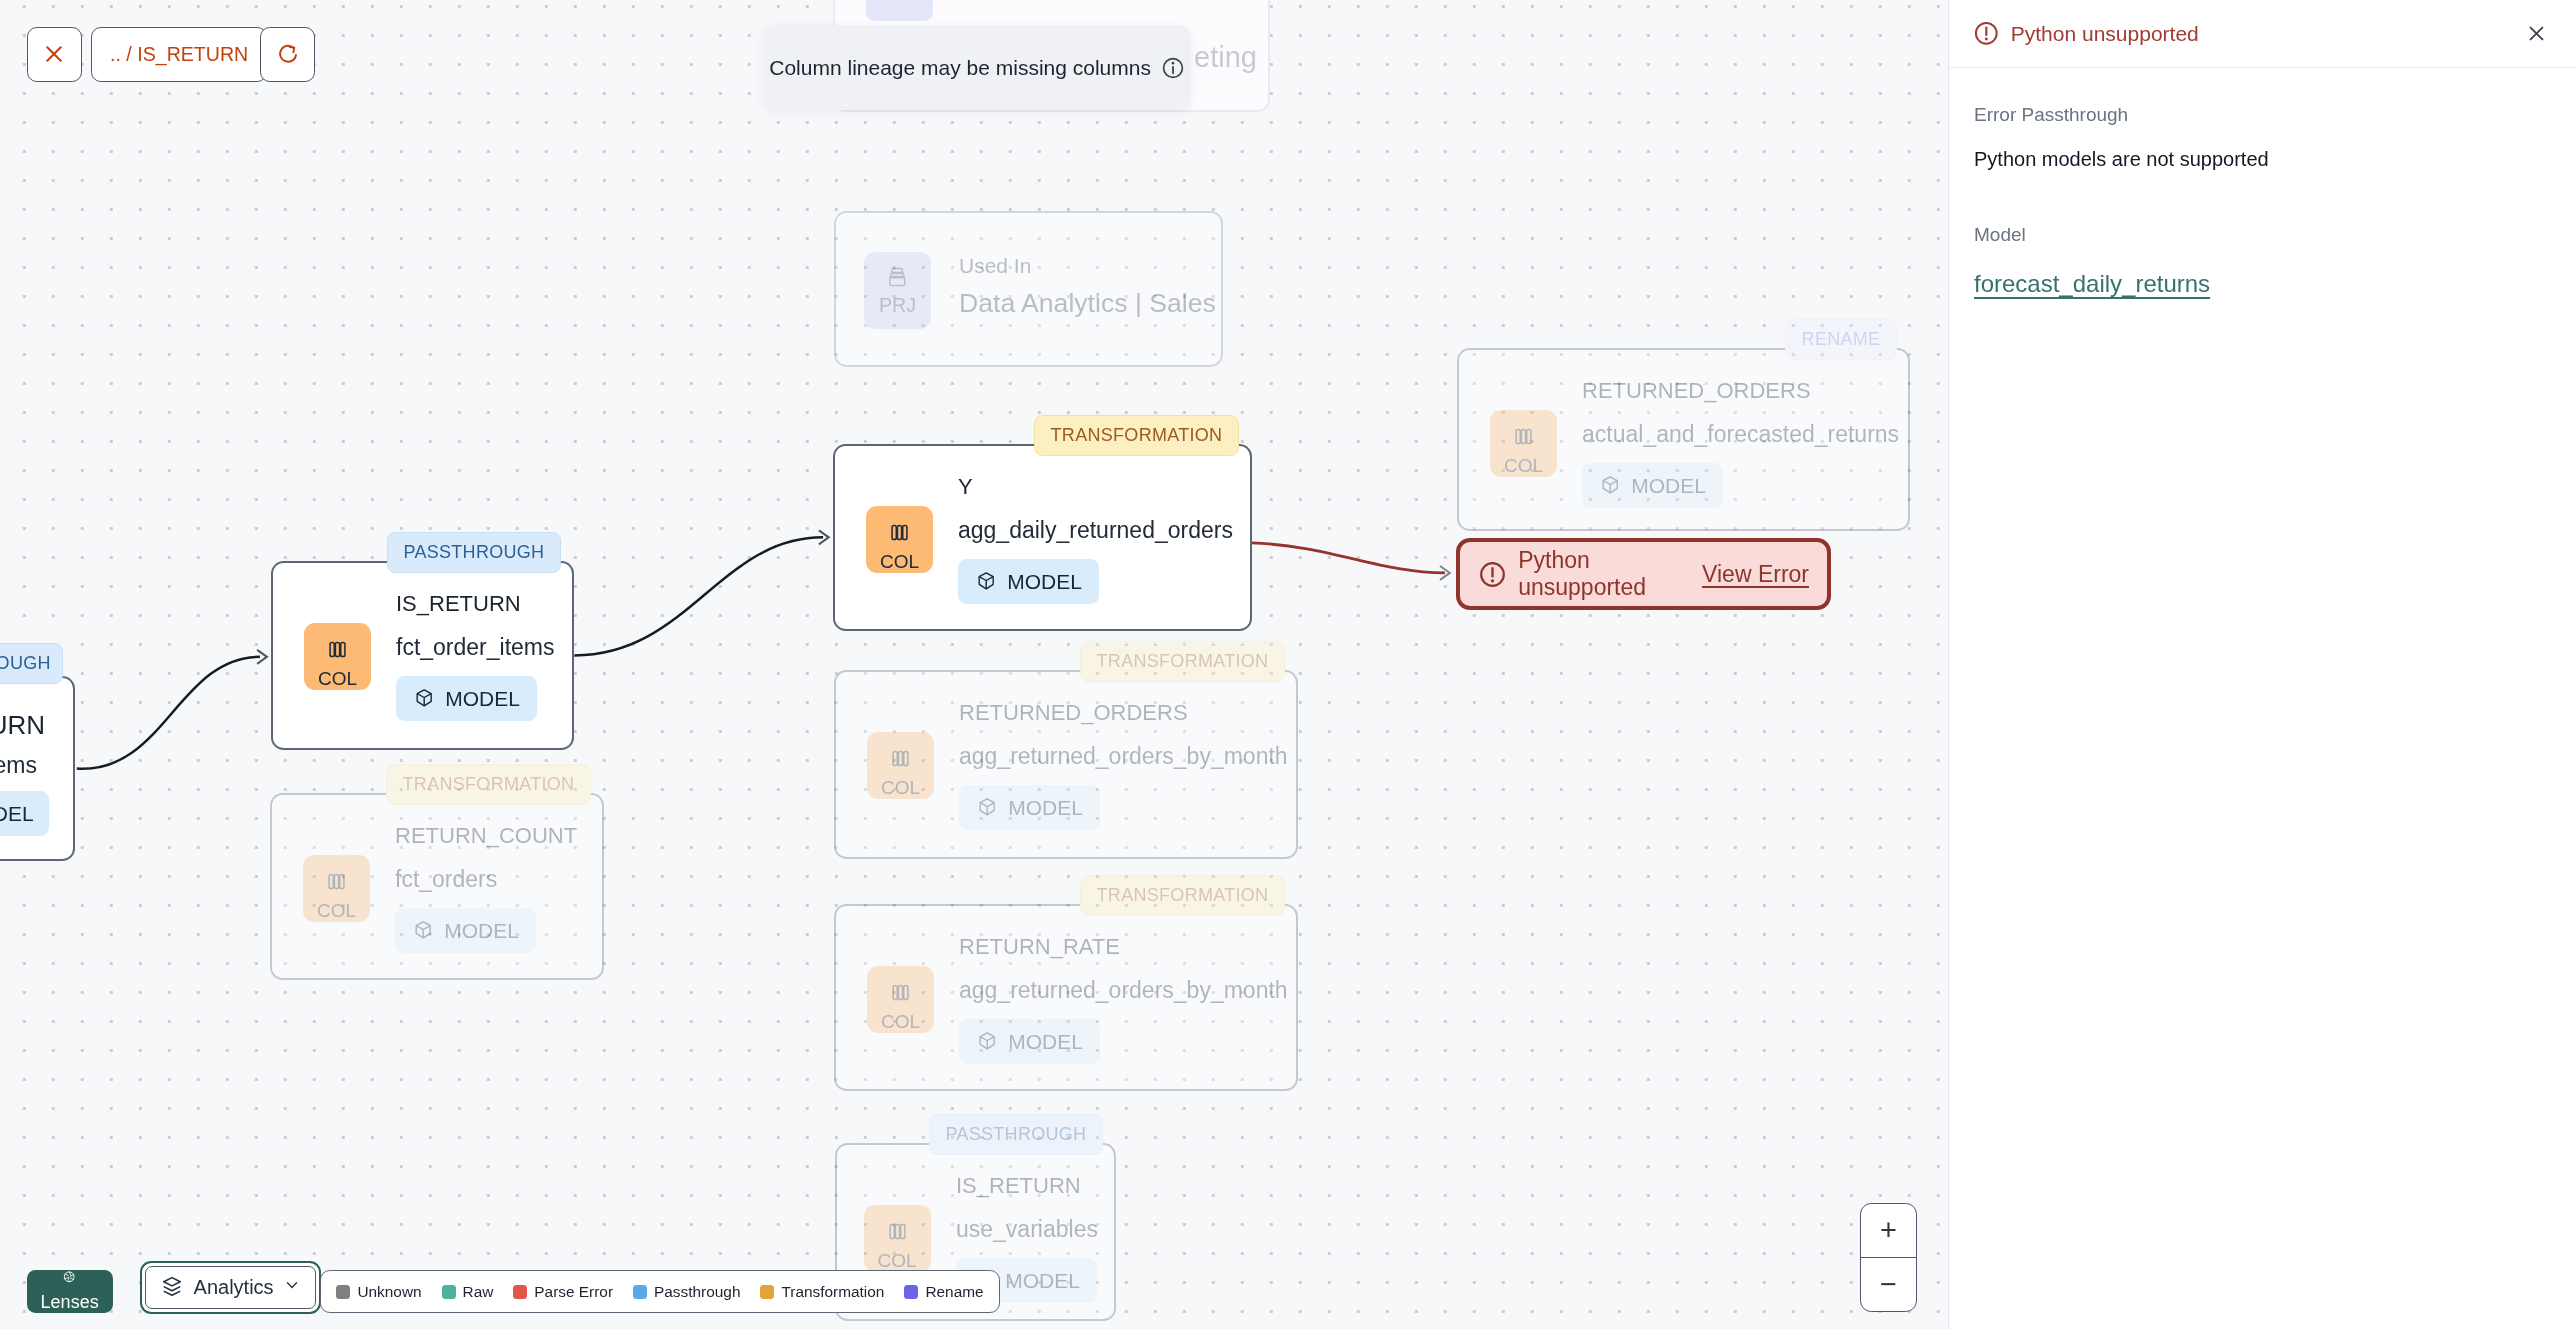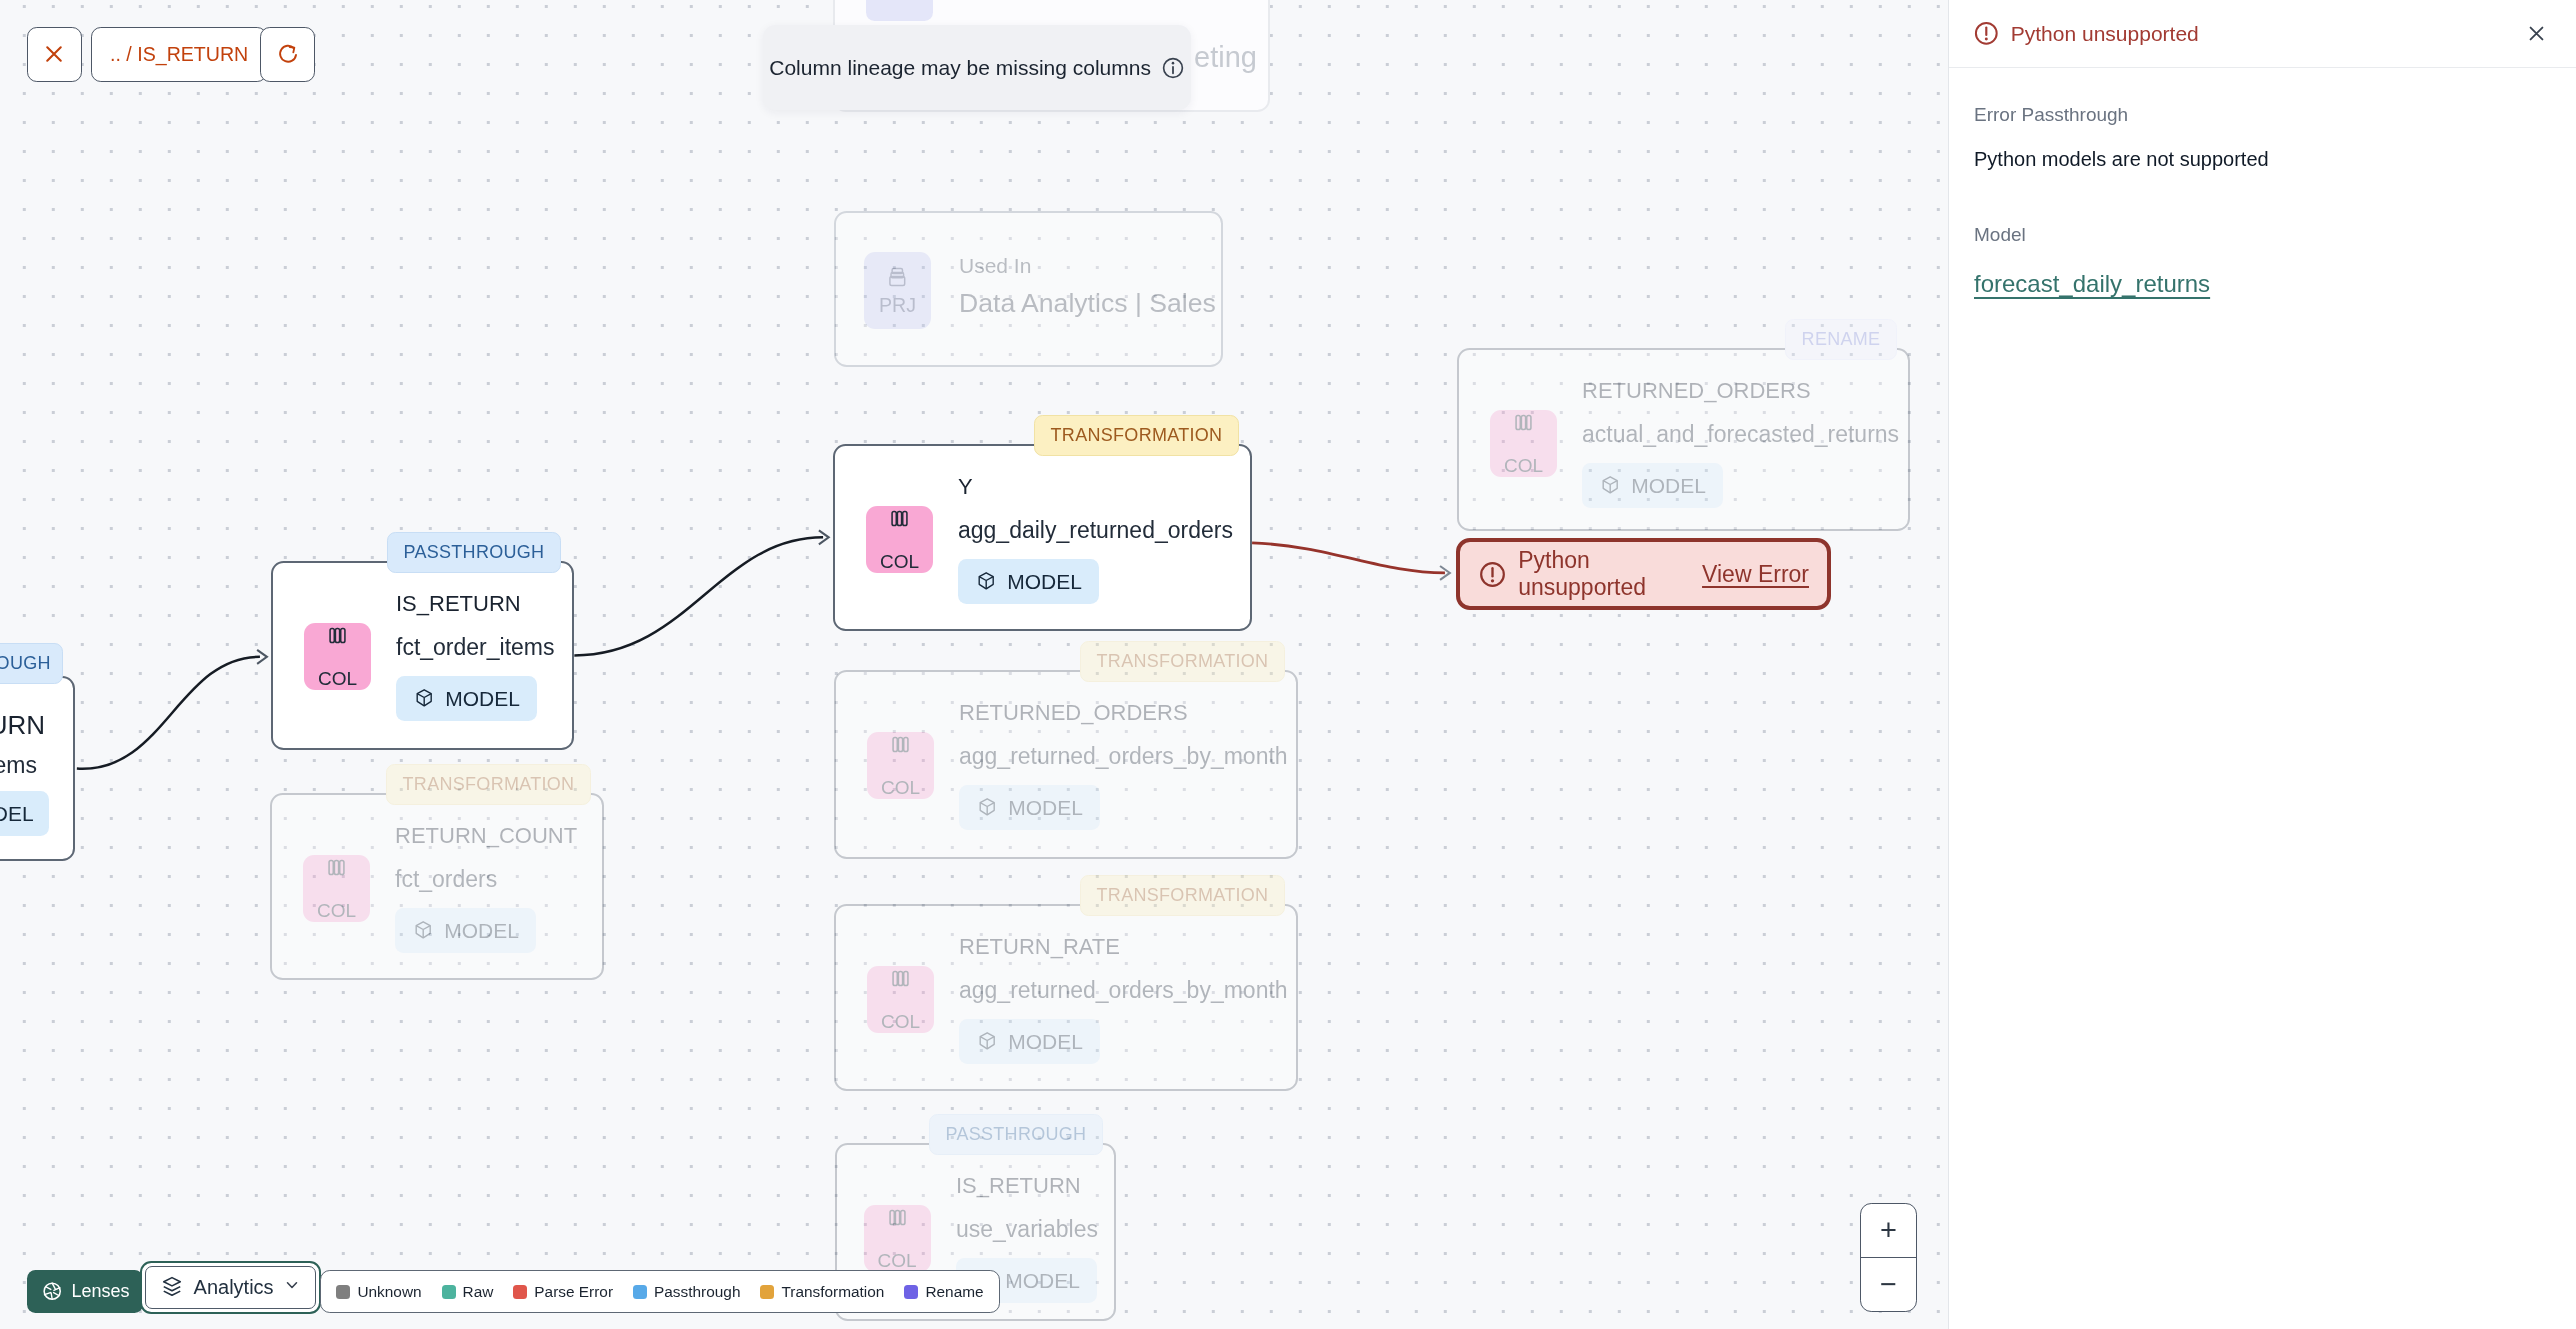--- a/index.html
+++ b/index.html
@@ -24,22 +24,22 @@
   .badge{
     position:absolute;top:-31px;right:11.2px;height:39px;padding:0 15.4px;
     display:flex;align-items:center;border-radius:8.4px;
     font-size:18px;letter-spacing:0.3px;white-space:nowrap;
   }
   .badge.pass{background:#d9eafb;border:1.4px solid #c8def5;color:#2b5f98;}
   .badge.trans{background:#fcf0c2;border:1.4px solid #f1e2a4;color:#9d5a1f;}
   .badge.rename{background:#eef0fc;border:1.4px solid #e2e6fa;color:#7d87d6;}
   .col-badge{
     position:absolute;left:31px;top:60px;width:67px;height:67px;
-    background:#f9a8d4;border-radius:11.2px;color:#222c39;
-    display:flex;flex-direction:column;align-items:center;justify-content:space-between;gap:6px;
+    background:#fdba74;border-radius:11.2px;color:#222c39;
+    display:flex;flex-direction:column;align-items:center;justify-content:flex-end;gap:6px;
     font-size:19px;
   }
   .col-badge svg{width:25px;height:25px;}
   .card .title{position:absolute;left:123px;top:28px;font-size:22px;color:#1a2330;white-space:nowrap;}
   .card .subtitle{position:absolute;left:123px;top:71px;font-size:23px;color:#222c39;white-space:nowrap;text-align:center;}
   .chip{
     position:absolute;left:123px;top:113px;height:45px;padding:0 17px;
     background:#d9ecfb;border-radius:8.4px;display:flex;align-items:center;gap:9.8px;
     font-size:21px;color:#16283a;
   }
@@ -97,21 +97,21 @@
   .panel-close{margin-left:auto;color:#39424f;width:31px;height:31px;display:flex;align-items:center;justify-content:center;cursor:pointer;}
   .panel-close svg{width:21px;height:21px;}
   .panel-body{padding:36px 25px;}
   .p-label{color:#6a7381;font-size:19px;}
   .p-value{color:#101a27;font-size:20px;margin-top:22.4px;}
   .p-label2{margin-top:53px;}
   .p-link{display:inline-block;margin-top:24px;color:#35736c;font-size:24px;text-decoration:underline;text-underline-offset:4.9px;}
   
   .lenses{
     position:absolute;left:26.6px;top:1270px;height:43px;padding:0 14px;z-index:30;
-    background:#2d6157;border-radius:8.4px;color:#fff;display:flex;align-items:center;gap:8.4px;font-size:18px;
+    background:#2d6157;border-radius:8.4px;color:#fff;display:flex;align-items:center;gap:8.4px;font-size:18px;flex-direction:column;
   }
   .lenses svg{width:22.4px;height:22.4px;}
   .lens-select-ring{
     position:absolute;left:140px;top:1261px;z-index:30;border:2.8px solid #2d6157;border-radius:11.2px;padding:2.8px;background:#fff;box-sizing:border-box;
   }
   .lens-select{
     border:1.7px solid #4f5a68;border-radius:7px;height:43px;padding:0 14px;
     display:flex;align-items:center;gap:9.8px;font-size:20px;color:#22303f;background:#fff;box-sizing:border-box;
   }
   .lens-select svg{width:24px;height:24px;}

